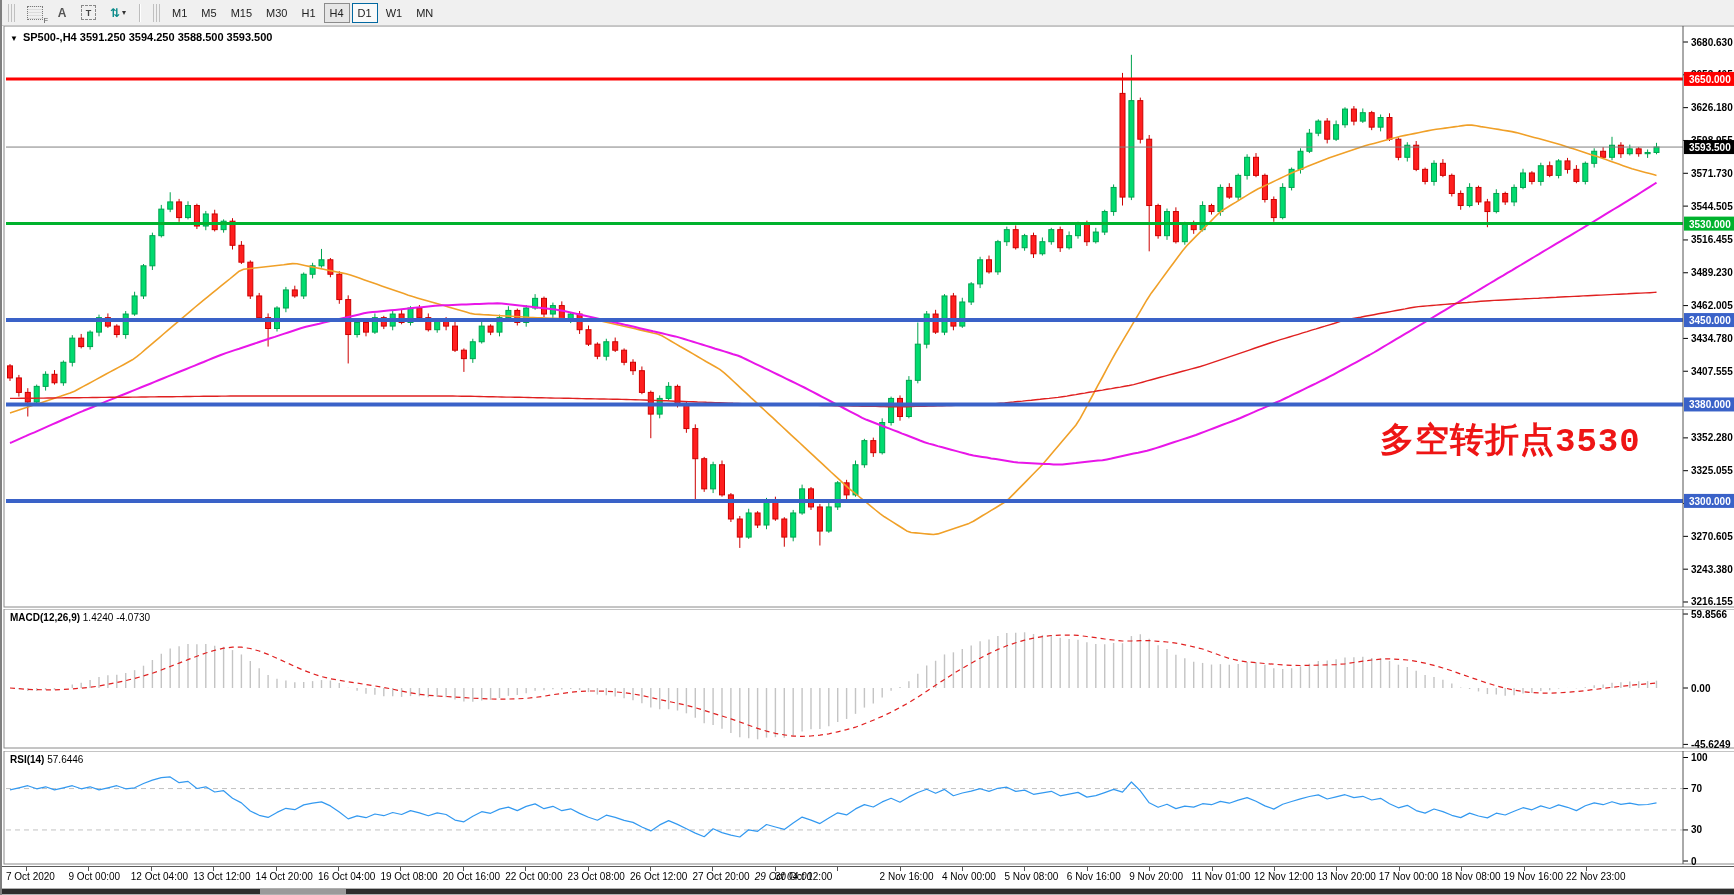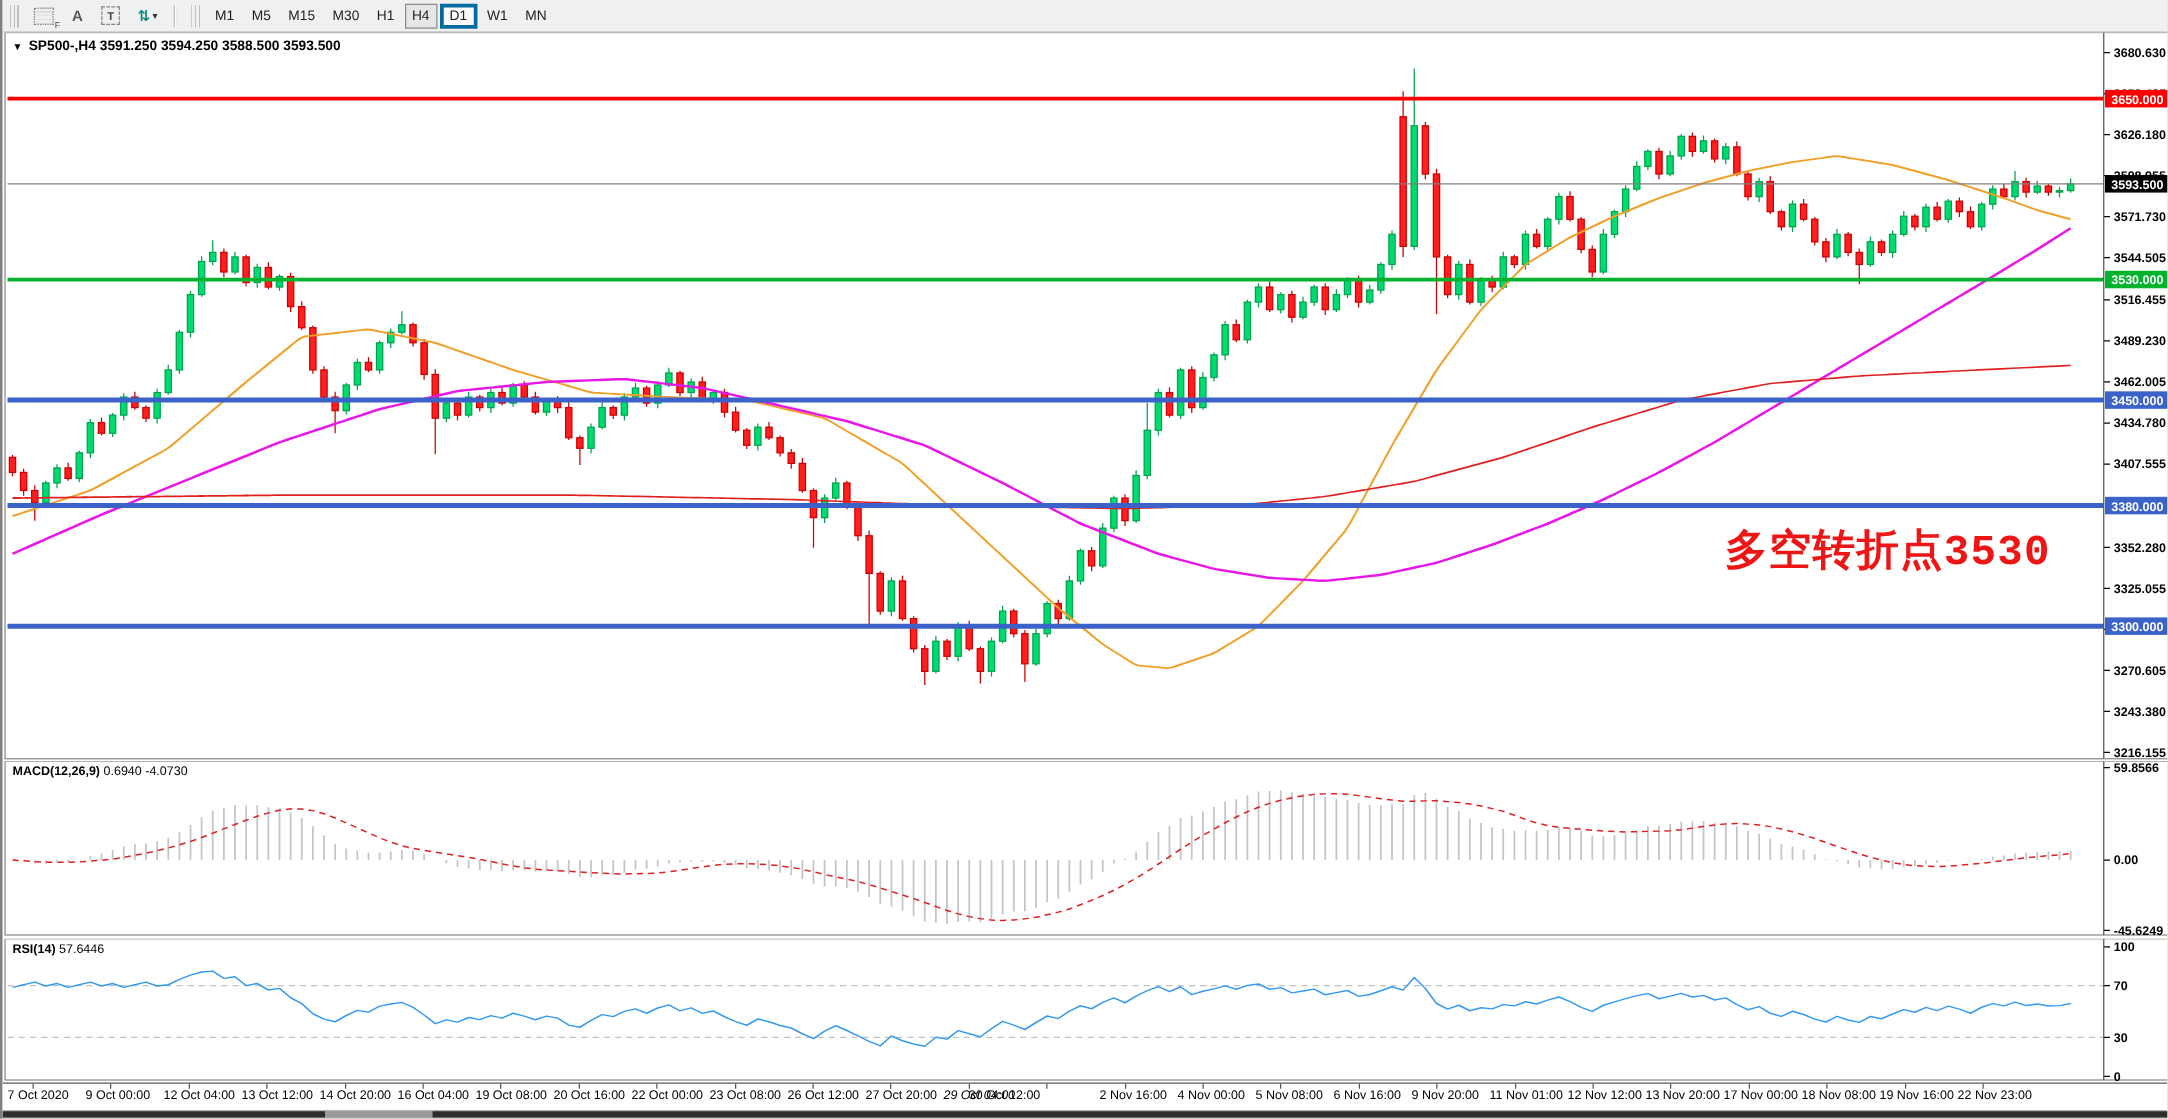--- a/index.html
+++ b/index.html
@@ -4,21 +4,21 @@
 <style>
   html,body{margin:0;padding:0;background:#d4d0c8;}
   #app{position:relative;width:1734px;height:895px;background:#ffffff;overflow:hidden;
        font-family:"Liberation Sans","DejaVu Sans",sans-serif;border-left:2px solid #7f7f7f;box-sizing:border-box;}
   
   #toolbar{position:absolute;left:0;top:0;width:100%;height:25px;background:#f0f0f0;
            border-bottom:1px solid #c8c8c8;display:flex;align-items:center;font-size:11px;color:#222;}
   .tbtn{height:20px;min-width:22px;padding:0 5px;margin:0 1px;display:flex;align-items:center;justify-content:center;
         border:1px solid transparent;cursor:default;background:transparent;box-sizing:border-box;}
   .tbtn.active{background:#e6e6e6;border:1px solid #8c8c8c;}
-  .tbtn.boxed{background:#fafafa;border:3px solid #0369a1;}
+  .tbtn.boxed{background:#fafafa;border:1px solid #0369a1;}
   .tsep{width:1px;height:18px;margin:0 6px;background:#bdbdbd;border-right:1px solid #fff;}
   .grip{width:8px;height:18px;margin:0 4px 0 6px;background:repeating-linear-gradient(90deg,#c0c0c0 0 1px,#f0f0f0 1px 3px);}
   .icon-box{width:14px;height:12px;border:1px dotted #7a7a7a;position:relative;
             background:repeating-linear-gradient(0deg,#dcdcdc 0 1px,transparent 1px 3px);}
   .icon-box small{position:absolute;right:-6px;bottom:-5px;font-size:7px;color:#444;}
   .icon-a{font-size:12px;font-weight:bold;color:#555;}
   .icon-t{width:13px;height:13px;border:1px dashed #888;font-size:9px;font-weight:bold;color:#444;
           display:flex;align-items:center;justify-content:center;}
   .icon-arrows{font-size:12px;color:#0a8a8a;font-weight:bold;}
   .caret{font-size:8px;color:#333;margin-left:2px;}
@@ -78,21 +78,21 @@
         <span class="tbtn">MN</span>
       </span>
   </div>
 
   <div id="chart-title">
     <span class="tri">▼</span><span>SP500-,H4  3591.250 3594.250 3588.500 3593.500</span>
   </div>
 
   <div id="macd-label">
     <b>MACD(12,26,9)</b>
-    <span>0.6940</span>
+    <span>1.4240</span>
     <span>-4.0730</span>
   </div>
   <div id="rsi-label">
     <b>RSI(14)</b>
     <span>57.6446</span>
   </div>
 
   <div id="annotation">多空转折点3530</div>
 
   <svg id="main-chart" width="1734" height="582" style="top:26px" viewBox="0 0 1734 582">

